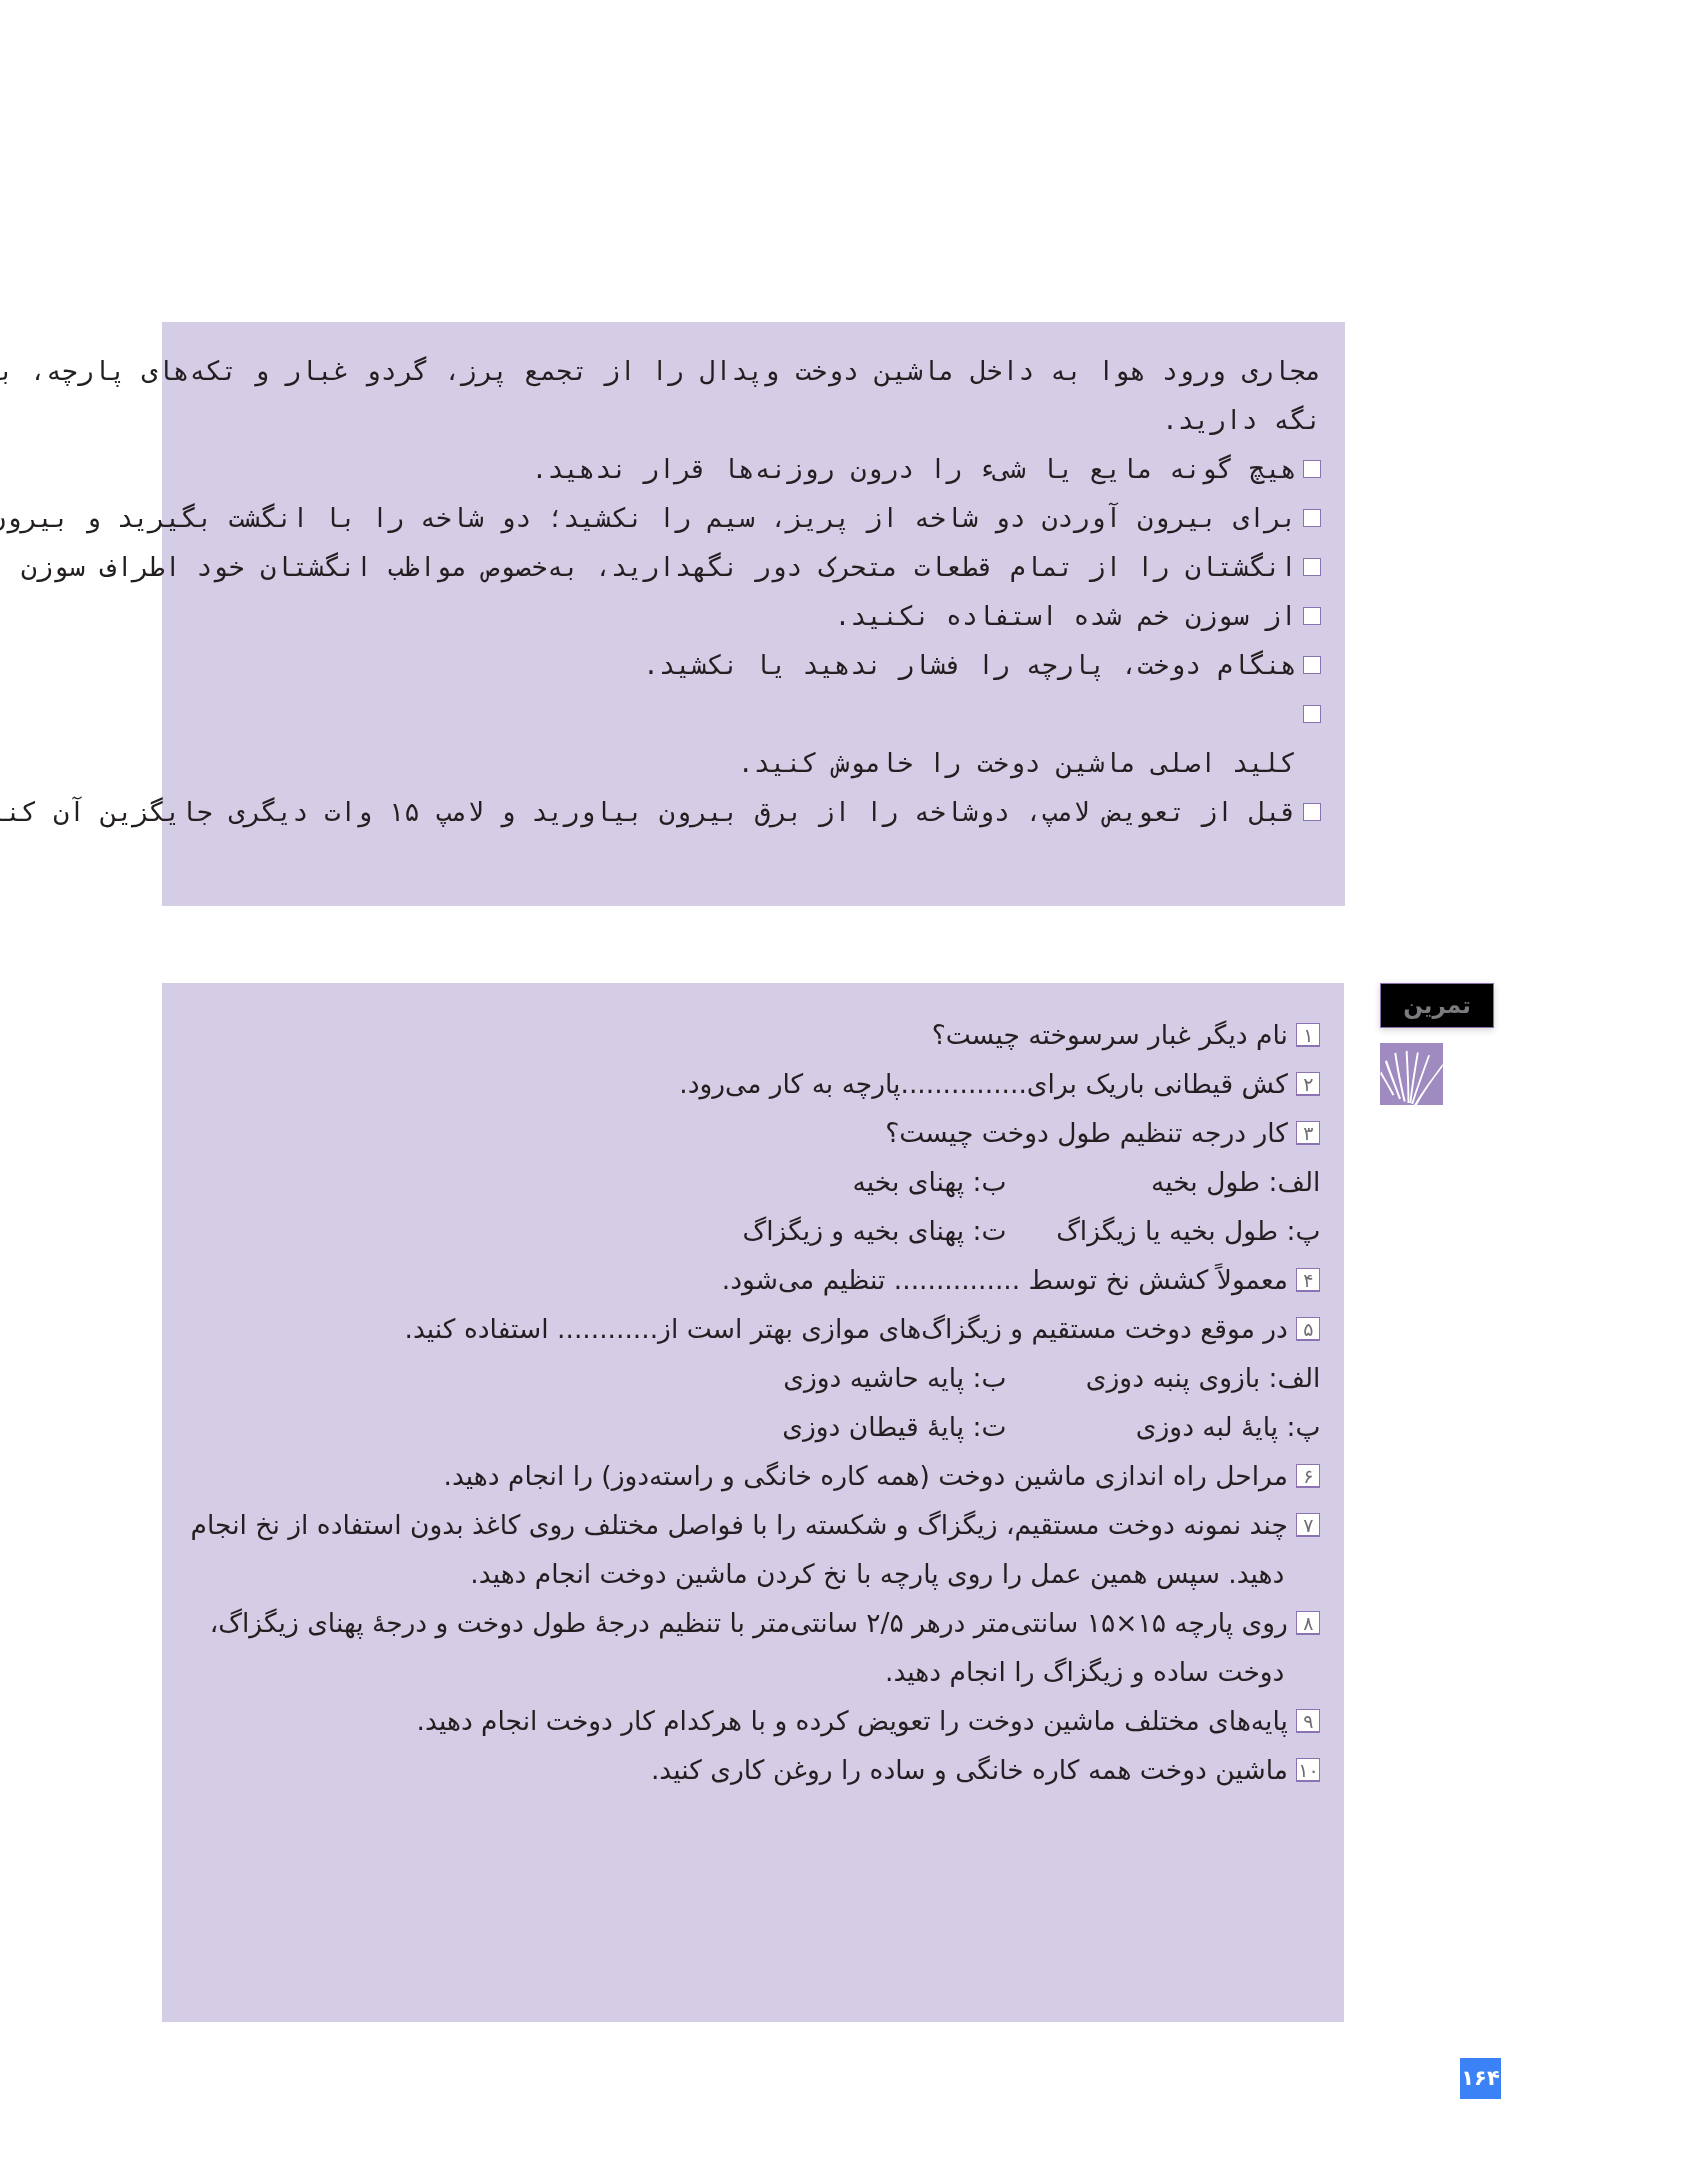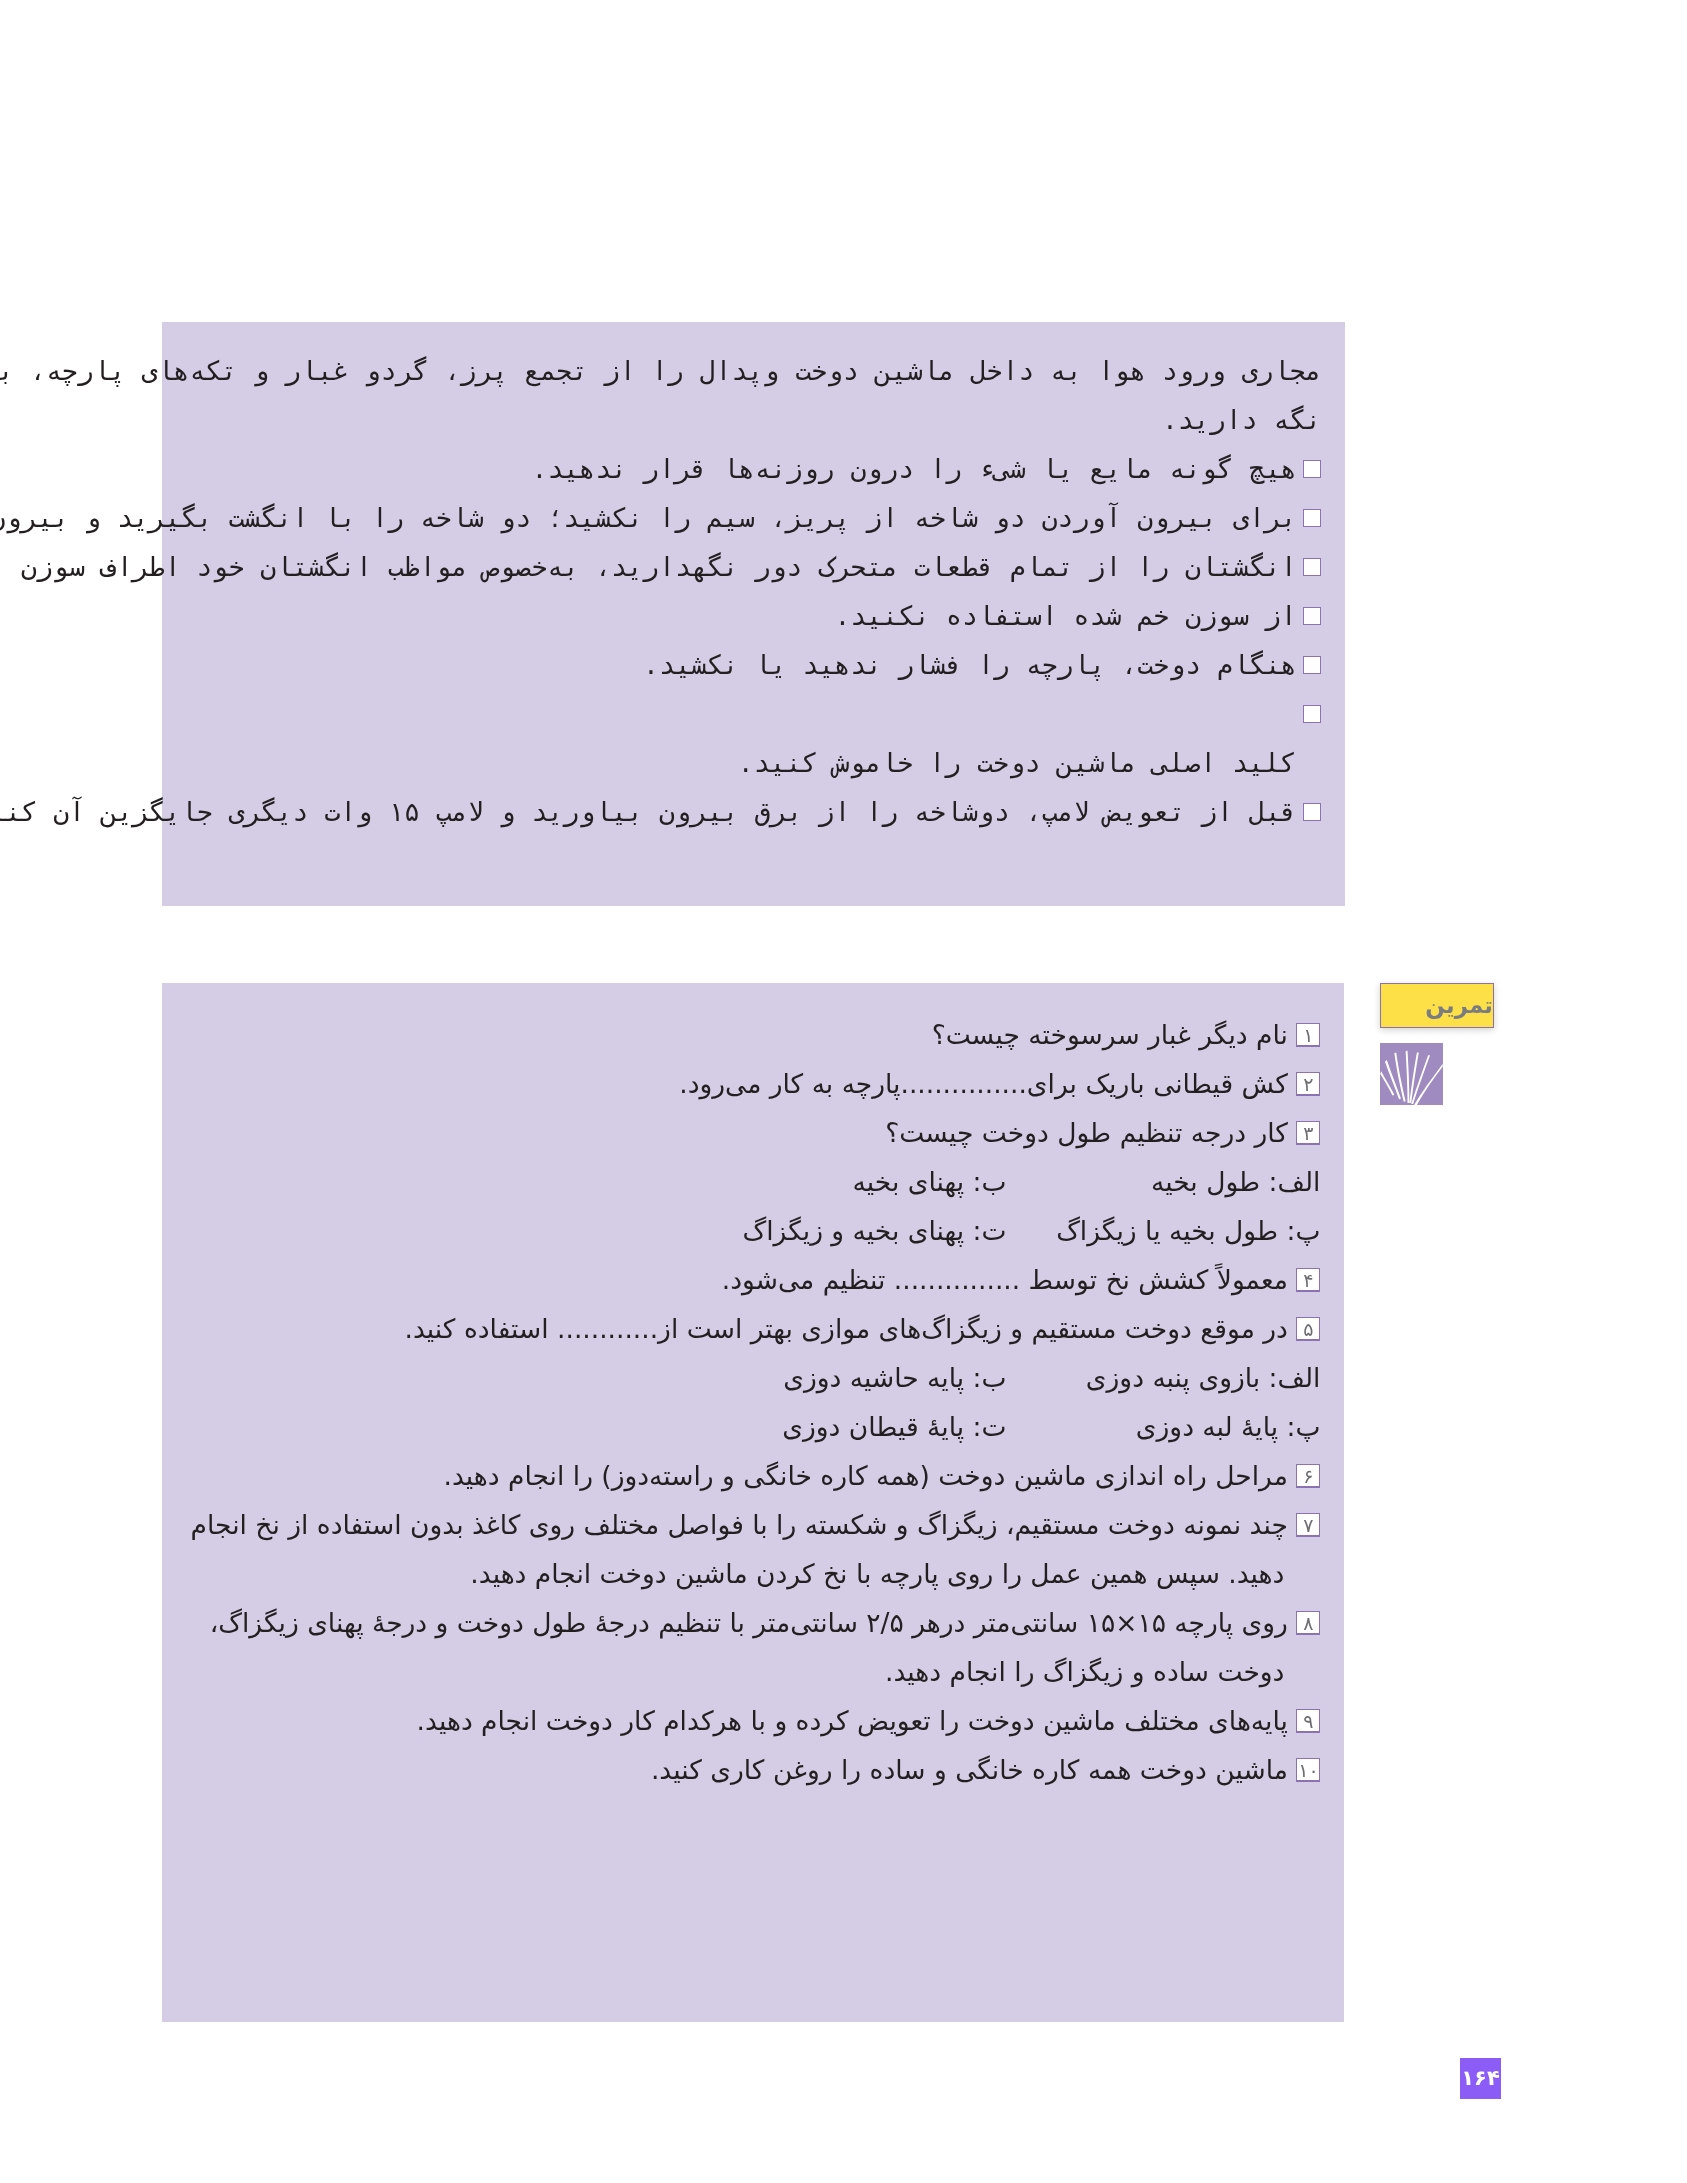--- a/index.html
+++ b/index.html
@@ -28,32 +28,32 @@
     vertical-align: middle; margin-left: 8.5px; text-align: center;
     line-height: 22px; font-size: 19px; color: #6d6e71; position: relative; top: -1.9px;
   }
   .indent-chk { padding-right: 25.5px; }
   .indent-num { padding-right: 36px; }
   .opts { display: flex; direction: rtl; }
   .opt { display: inline-block; }
   .opt.col1 { width: 314px; }
   #exercise-label {
     position: absolute; left: 1380px; top: 983px; width: 112px; height: 43px;
-    background: #fde047; border: 1.4px solid #8a70ad;
+    background: #000000; border: 1.4px solid #8a70ad;
     box-shadow: 0 1.9px 6.6px rgba(0,0,0,0.18);
-    text-align: right; line-height: 43px; font-size: 23px; font-weight: bold;
+    text-align: center; line-height: 43px; font-size: 23px; font-weight: bold;
     color: #7b7c80; direction: rtl;
   }
   #exercise-icon {
     position: absolute; left: 1380px; top: 1043px; width: 63px; height: 62px;
     background: #a08bc1; overflow: hidden;
   }
   #page-number {
     position: absolute; left: 1460px; top: 2058px; width: 41px; height: 41px;
-    background: #8b5cf6; color: #fff; text-align: center; line-height: 41px;
+    background: #3b82f6; color: #fff; text-align: center; line-height: 41px;
     font-size: 21px; font-weight: bold;
   }
 </style>
 </head>
 <body>
 
 <div id="box1" class="panel">
   <div class="lines">
     <div class="line">مجاری ورود هوا به داخل ماشین دوخت وپدال را از تجمع پرز، گردو غبار و تکه‌های پارچه، باز و پاکیزه</div>
     <div class="line">نگه دارید.</div>

